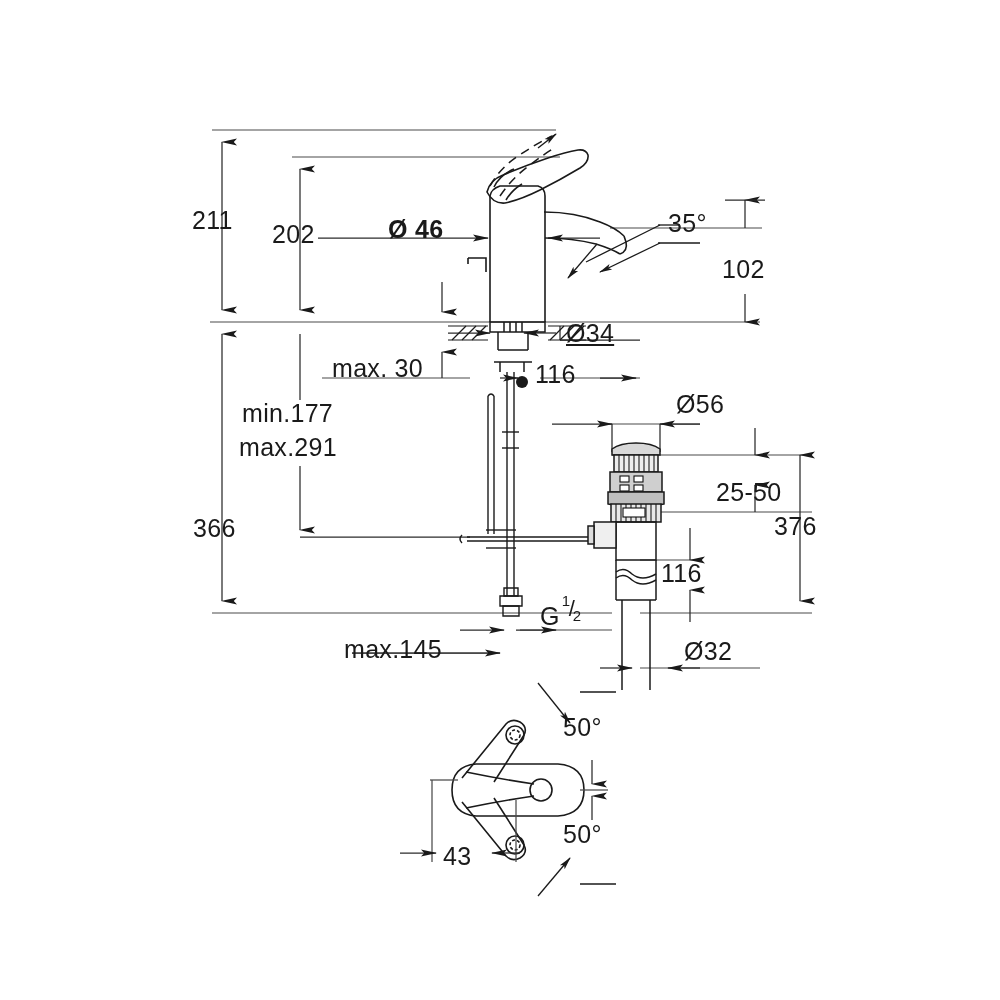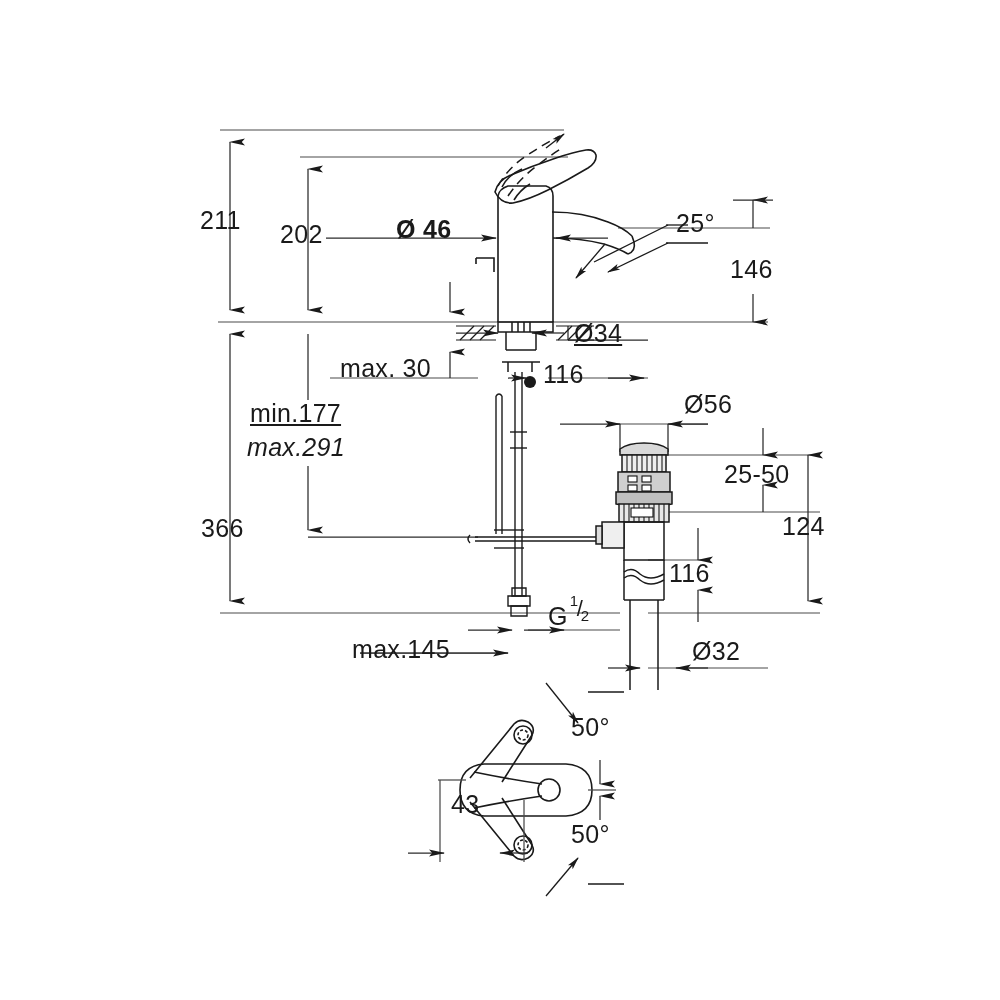--- a/index.html
+++ b/index.html
@@ -3,21 +3,21 @@
 <meta charset="utf-8">
 <title>Technical Drawing</title>
 <style>
   html,body{margin:0;padding:0;background:#ffffff;}
   body{
     width:1000px;height:1000px;
     font-family:"Liberation Sans", sans-serif;
     color:#1a1a1a;
     overflow:hidden;
   }
-  #stage{position:relative;width:974px;height:1000px;background:#fff;margin-left:8px;}
+  #stage{position:relative;width:974px;height:1000px;background:#fff;}
   #dwg{position:absolute;left:0;top:0;width:1000px;height:1000px;}
   .dimtext{
     position:absolute;
     font-family:"Liberation Sans", sans-serif;
     font-size:25px;
     letter-spacing:0.3px;
     color:#1a1a1a;
     white-space:nowrap;
     line-height:1;
     user-select:none;
@@ -352,38 +352,38 @@
         <line x1="520" y1="853" x2="492" y2="853" marker-end="url(#ar-r)"></line>
         <line x1="430" y1="780" x2="458" y2="780" stroke="#4a4a4a"></line>
       </g>
 
     </g>
   </svg>
 
   <div class="dimtext" style="left:192px;top:208px;">211</div>
   <div class="dimtext" style="left:272px;top:222px;">202</div>
   <div class="dimtext" style="left:388px;top:217px;font-weight:bold;">Ø 46</div>
-  <div class="dimtext" style="left:668px;top:211px;">25°</div>
-  <div class="dimtext" style="left:722px;top:257px;">146</div>
+  <div class="dimtext" style="left:668px;top:211px;">35°</div>
+  <div class="dimtext" style="left:722px;top:257px;">102</div>
   <div class="dimtext" style="left:566px;top:321px;text-decoration:underline;">Ø34</div>
   <div class="dimtext" style="left:332px;top:356px;">max. 30</div>
   <div class="dimtext" style="left:535px;top:362px;">116</div>
-  <div class="dimtext" style="left:242px;top:401px;text-decoration:underline;">min.177</div>
-  <div class="dimtext" style="left:239px;top:435px;font-style:italic;">max.291</div>
+  <div class="dimtext" style="left:242px;top:401px;">min.177</div>
+  <div class="dimtext" style="left:239px;top:435px;">max.291</div>
   <div class="dimtext" style="left:193px;top:516px;">366</div>
 
   <div class="dimtext" style="left:676px;top:392px;">Ø56</div>
-  <div class="dimtext" style="left:716px;top:462px;">25-50</div>
-  <div class="dimtext" style="left:774px;top:514px;">124</div>
+  <div class="dimtext" style="left:716px;top:480px;">25-50</div>
+  <div class="dimtext" style="left:774px;top:514px;">376</div>
   <div class="dimtext" style="left:661px;top:561px;">116</div>
   <div class="dimtext" style="left:684px;top:639px;">Ø32</div>
 
   <div class="dimtext" style="left:344px;top:637px;">max.145</div>
 
   <div class="dimtext" style="left:540px;top:604px;">
     <span>G</span><span class="frac"><span class="sl"></span><span class="num">1</span><span class="slash">/</span><span class="den">2</span></span>
   </div>
 
   <div class="dimtext" style="left:563px;top:715px;">50°</div>
   <div class="dimtext" style="left:563px;top:822px;">50°</div>
-  <div class="dimtext" style="left:443px;top:792px;">43</div>
+  <div class="dimtext" style="left:443px;top:844px;">43</div>
 
 </div>
 
 </body></html>

